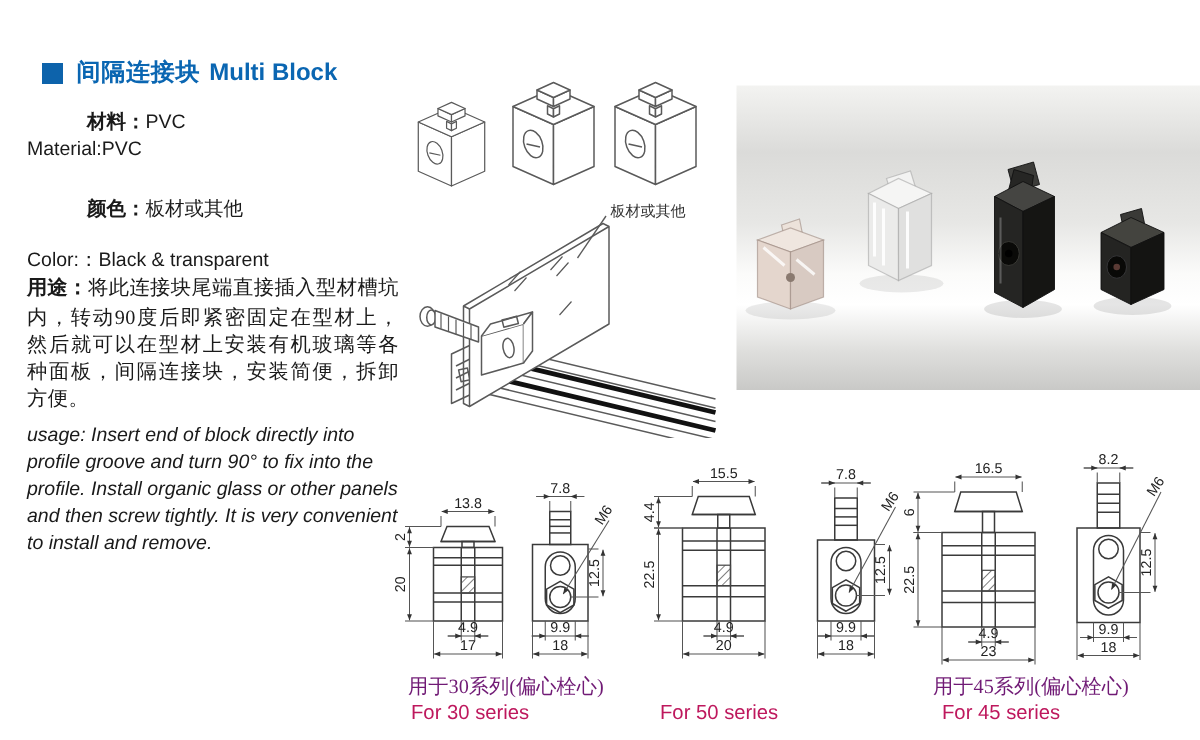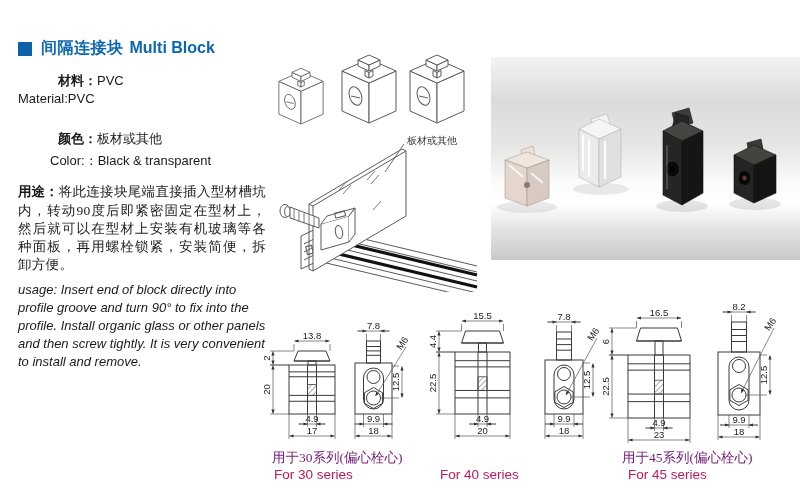--- a/index.html
+++ b/index.html
@@ -1,19 +1,19 @@
 <!DOCTYPE html>
 <html><head>
 <meta charset="utf-8">
 <style>
   html,body{margin:0;padding:0;background:#fff;}
   #page{position:relative;width:800px;height:493px;background:#ffffff;overflow:hidden;
         font-family:"Liberation Sans",sans-serif;color:#1a1a1a;}
   
-  .title-row{position:absolute;left:18px;top:38px;display:flex;align-items:center;gap:9px;}
+  .title-row{position:absolute;left:28px;top:38px;display:flex;align-items:center;gap:9px;}
   .title-square{width:14px;height:14px;background:#0d63ab;}
   .title-text{font-size:16px;font-weight:bold;color:#0a66b2;letter-spacing:.5px;white-space:nowrap;}
   .title-text .en{margin-left:6px;letter-spacing:0;}
   
   .spec{position:absolute;left:18px;font-size:13px;white-space:nowrap;}
   .spec .lbl{font-weight:bold;margin-left:40px;}
   .kai{font-family:"Liberation Serif",serif;}
   .para-zh{position:absolute;left:18px;top:183px;width:248px;font-size:13.5px;line-height:18px;
            font-family:"Liberation Serif",serif;letter-spacing:.3px;text-align:justify;margin:0;}
   .para-zh .lbl{font-family:Liberation Mono, monospace;font-weight:bold;letter-spacing:0;}
@@ -40,24 +40,24 @@
   </div>
 
   <div class="spec" style="top:72px;">
     <span class="lbl">材料：</span><span>PVC</span>
   </div>
   <div class="spec" style="top:91px;">Material:PVC</div>
 
   <div class="spec" style="top:130px;">
     <span class="lbl">颜色：</span><span class="kai">板材或其他</span>
   </div>
-  <div class="spec" style="top:152px;margin-left:32px;">Color:：Black &amp; transparent</div>
+  <div class="spec" style="top:164px;">Color:：Black &amp; transparent</div>
 
   <p class="para-zh">
-    <span class="lbl">用途：</span><span>将此连接块尾端直接插入型材槽坑内，转动90度后即紧密固定在型材上，然后就可以在型材上安装有机玻璃等各种面板，再用螺栓锁紧，安装简便，拆卸方便。</span>
+    <span class="lbl">用途：</span><span>将此连接块尾端直接插入型材槽坑内，转动90度后即紧密固定在型材上，然后就可以在型材上安装有机玻璃等各种面板，间隔连接块，安装简便，拆卸方便。</span>
   </p>
   <p class="para-en">usage: Insert end of block directly into profile groove and turn 90° to fix into the profile. Install organic glass or other panels and then screw tightly. It is very convenient to install and remove.</p>
 
   <svg class="abs" style="left:265px;top:42px;" width="215" height="95" viewBox="0 0 215 95">
     <defs>
       <g id="isoblock" fill="#ffffff" stroke="#5a5a5a" stroke-width="1" stroke-linejoin="round">
         <path d="M0,0 L-27,-12 L-27,-52 L0,-40 Z"></path>
         <path d="M0,0 L27,-12 L27,-52 L0,-40 Z"></path>
         <path d="M0,-40 L-27,-52 L0,-64 L27,-52 Z"></path>
         <ellipse cx="-13.5" cy="-27" rx="6" ry="9.5" transform="rotate(-20 -13.5 -27)" fill="none"></ellipse>
@@ -355,17 +355,17 @@
       <line x1="758" y1="425" x2="749" y2="425" marker-end="url(#ar)" fill="none" stroke="#555" stroke-width="0.7"></line>
       <text x="739" y="422.5" font-size="9.5" fill="#222" text-anchor="middle">9.9</text>
       <line x1="718" y1="415" x2="718" y2="440" fill="none" stroke="#555" stroke-width="0.7"></line>
       <line x1="760" y1="415" x2="760" y2="440" fill="none" stroke="#555" stroke-width="0.7"></line>
       <line x1="718.5" y1="437" x2="759.5" y2="437" marker-start="url(#ar)" marker-end="url(#ar)" fill="none" stroke="#555" stroke-width="0.7"></line>
       <text x="739" y="434.5" font-size="9.5" fill="#222" text-anchor="middle">18</text>
     </svg>
 
   <div class="cap-zh" style="left:272px;">用于30系列(偏心栓心)</div>
   <div class="cap-en" style="left:274px;">For 30 series</div>
-  <div class="cap-en" style="left:440px;">For 40 series</div>
+  <div class="cap-en" style="left:440px;">For 50 series</div>
   <div class="cap-zh" style="left:622px;">用于45系列(偏心栓心)</div>
   <div class="cap-en" style="left:628px;">For 45 series</div>
 
 </div>
 
 </body></html>

